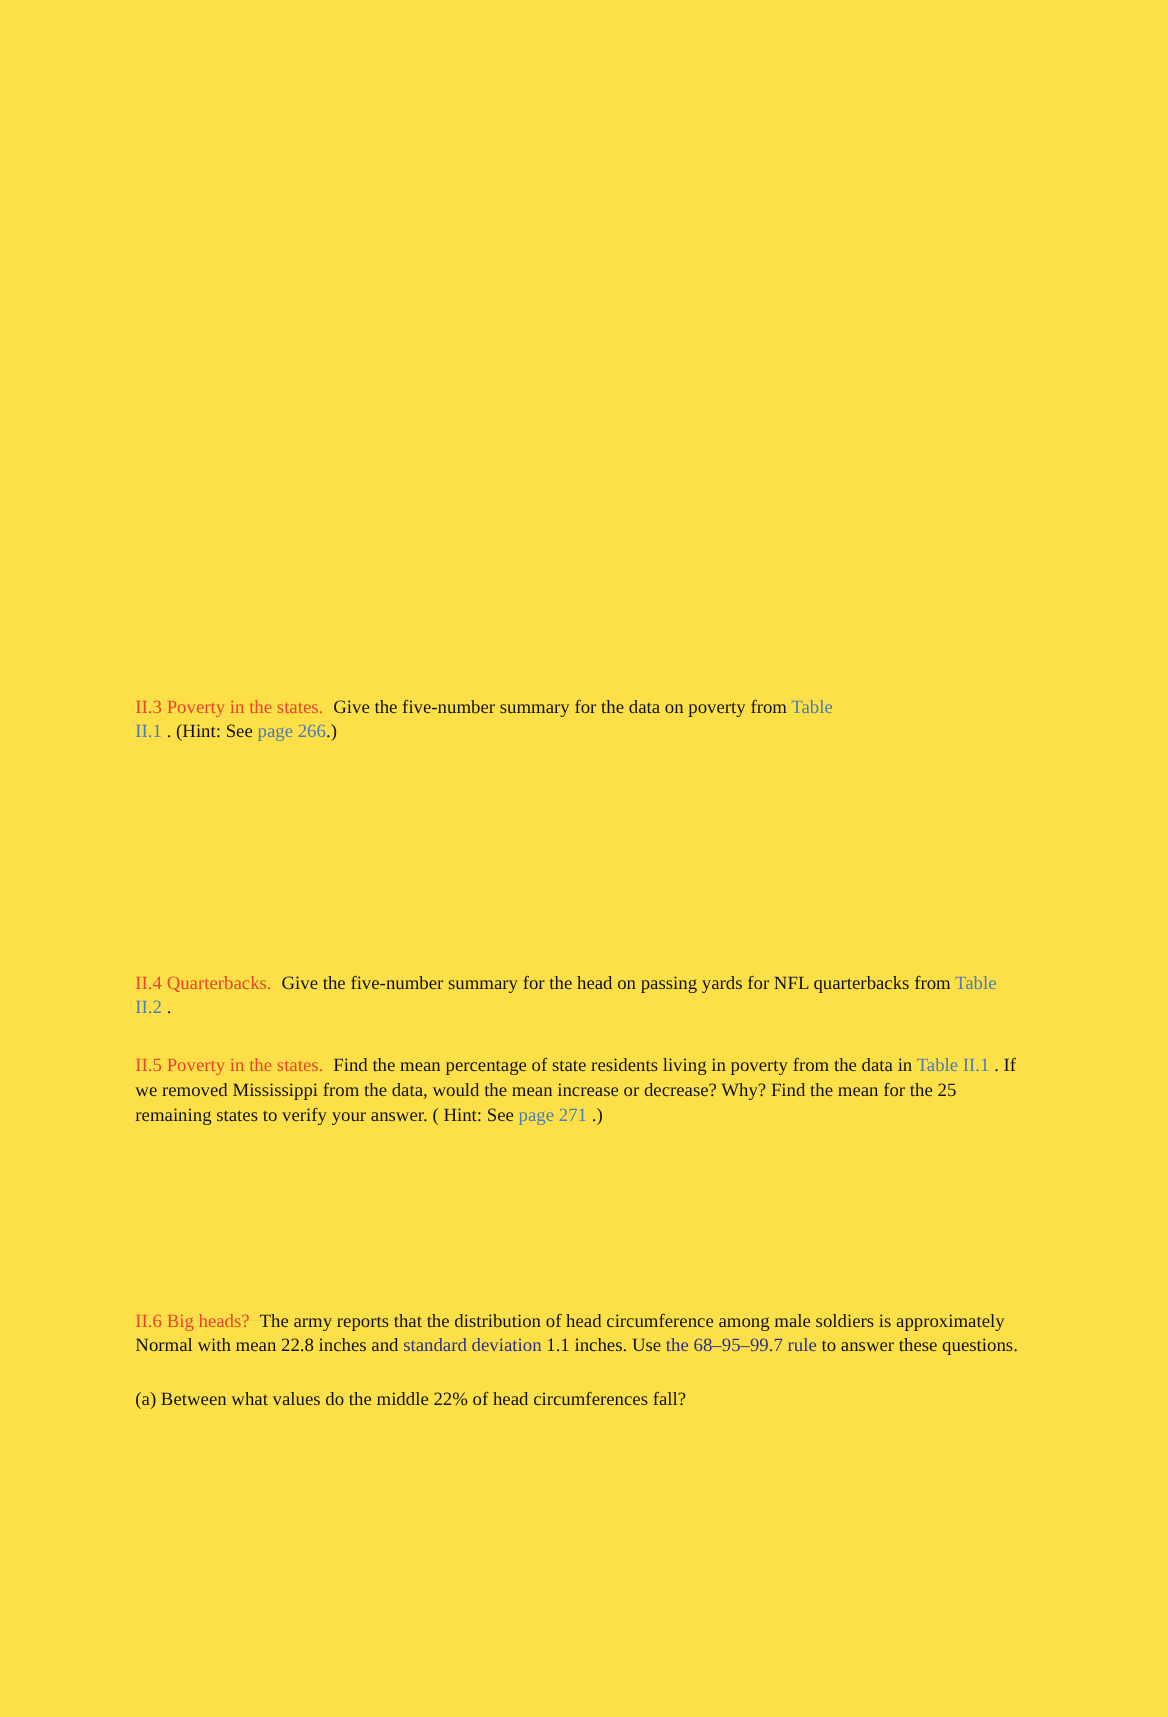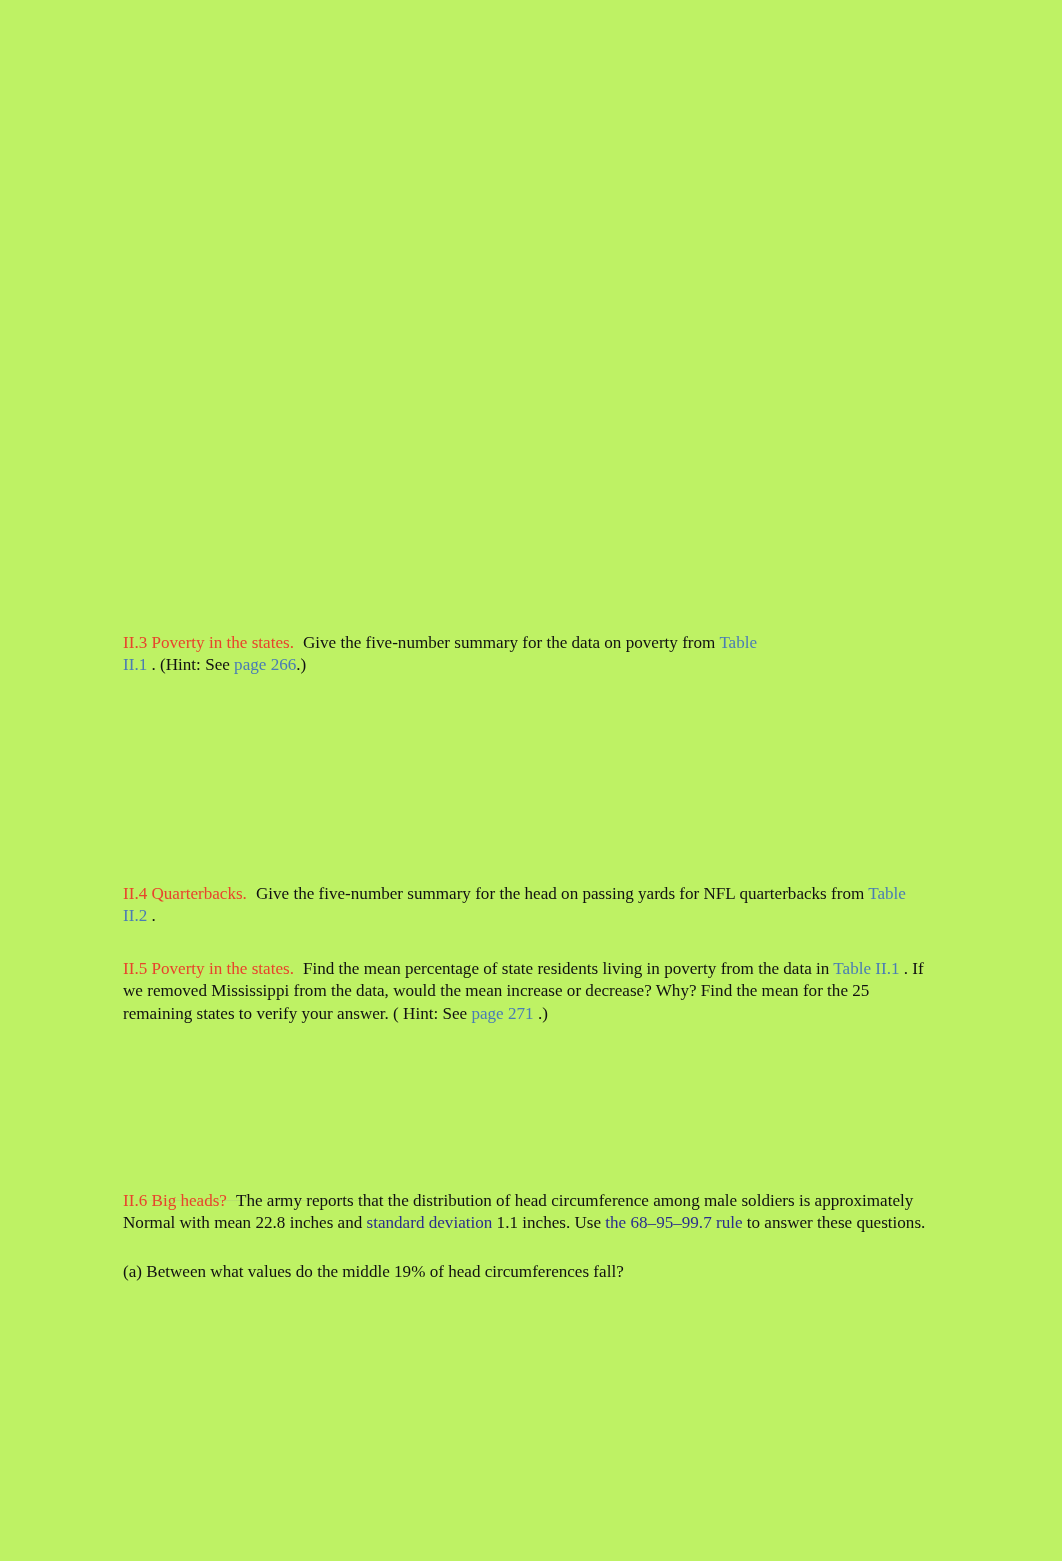--- a/index.html
+++ b/index.html
@@ -4,21 +4,21 @@
 <style>
   html, body {
     margin: 0;
     padding: 0;
     background: #ffffff;
   }
   .page {
     position: relative;
     width: 1062px;
     height: 1561px;
-    background: #bef264;
+    background: #fde047;
     font-family: "Liberation Serif", "DejaVu Serif", serif;
     overflow: hidden;
   }
   .content {
     position: absolute;
     left: 123px;
     top: 0;
     width: 806px;
   }
   .spacer-top { height: 632px; }
@@ -90,16 +90,16 @@
     <div class="spacer-sm"></div>
 
     <p class="exercise w-wide"><span class="ex-head">II.5 Poverty in the states.</span><span class="gap-after-head"></span><span>Find the mean percentage of state residents living in poverty from the data in </span><span class="ref-link">Table II.1</span><span> . If we removed Mississippi from the data, would the mean increase or decrease? Why? Find the mean for the 25 remaining states to verify your answer. ( Hint: See </span><span class="ref-link">page 271</span><span> .)</span></p>
 
     <div class="spacer-md"></div>
 
     <p class="exercise w-wide"><span class="ex-head">II.6 Big heads?</span><span class="gap-after-head"></span><span>The army reports that the distribution of head circumference among male soldiers is approximately Normal with mean 22.8 inches and </span><span class="term-link">standard deviation</span><span> 1.1 inches. Use </span><span class="term-link">the 68–95–99.7 rule</span><span> to answer these questions.</span></p>
 
     <div class="spacer-xs"></div>
 
-    <p class="subpart">(a) Between what values do the middle 19% of head circumferences fall?</p>
+    <p class="subpart">(a) Between what values do the middle 22% of head circumferences fall?</p>
 
   </div>
 </div>
 
 </body></html>

